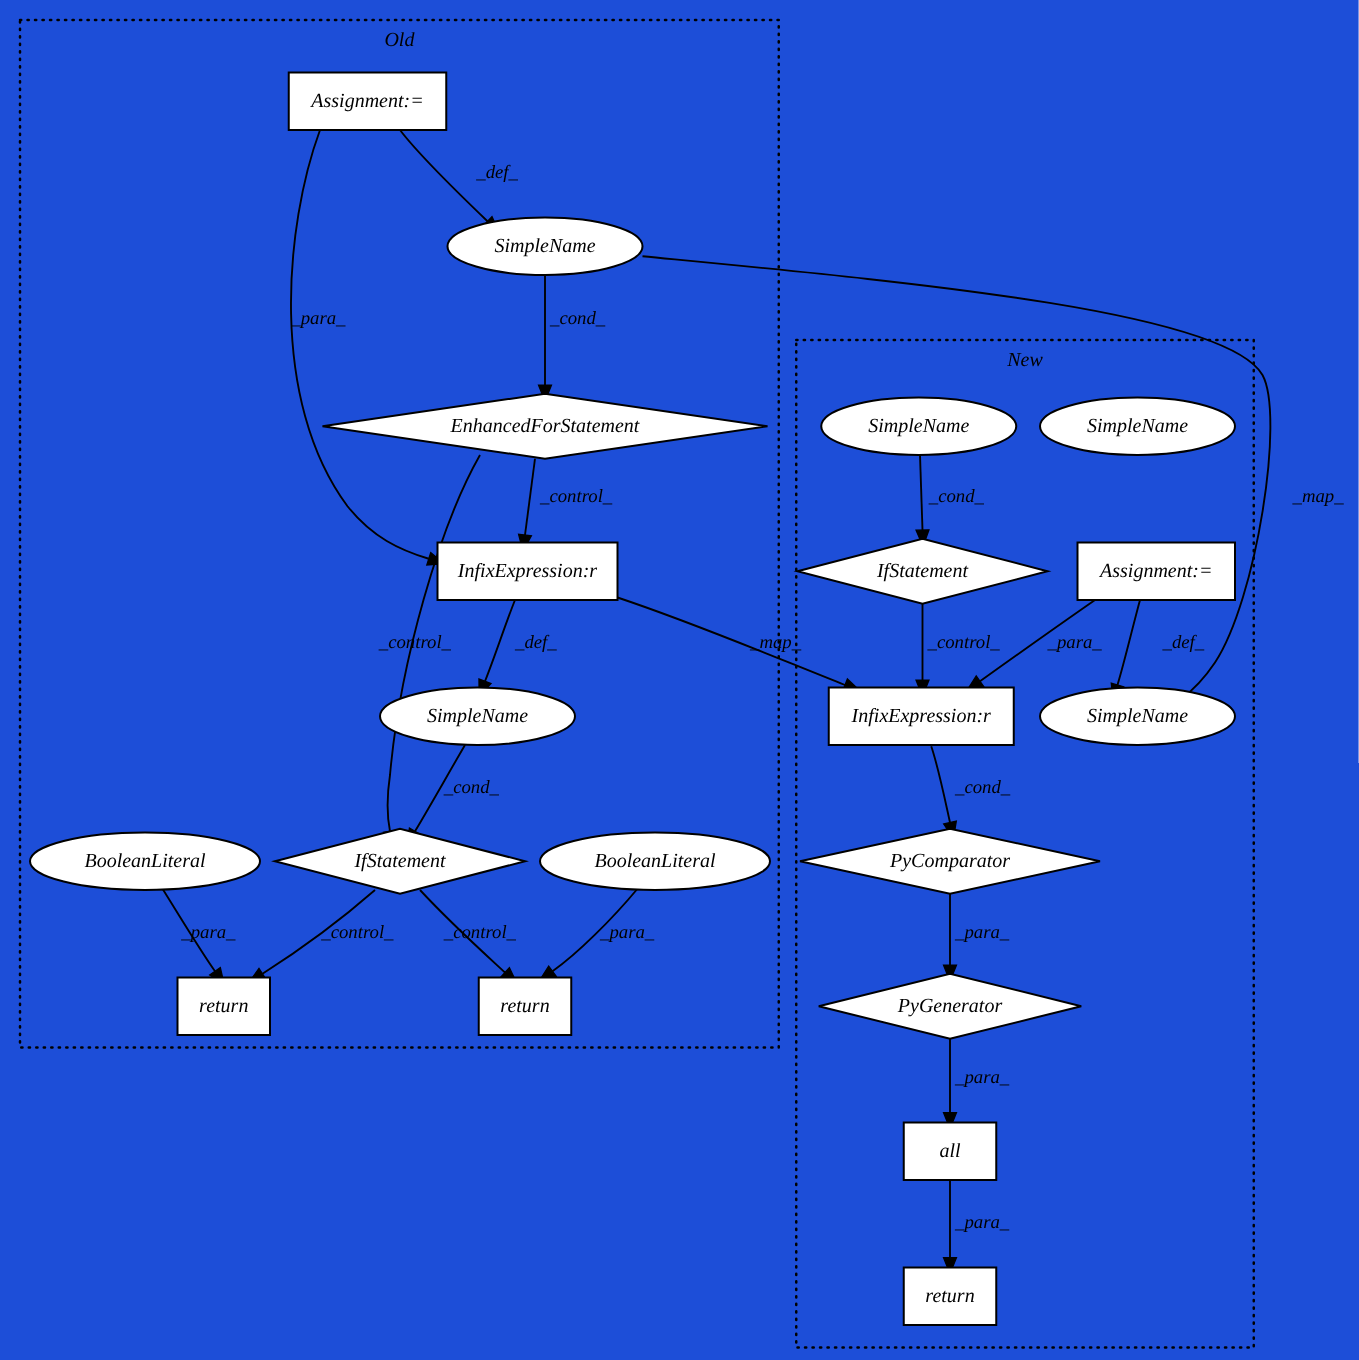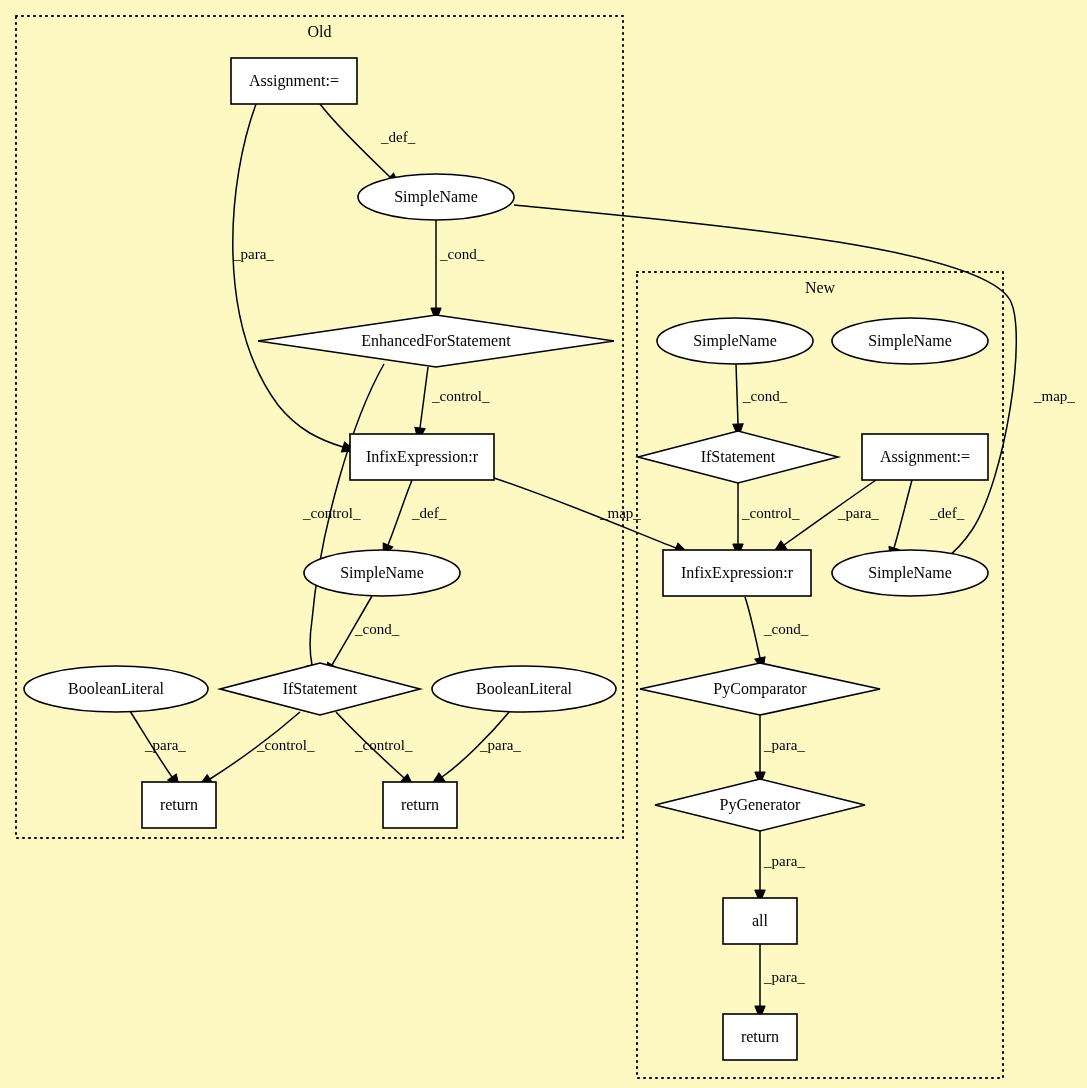--- a/index.html
+++ b/index.html
@@ -8,22 +8,23 @@
     padding: 0;
     background: #ffffff;
   }
   body {
     font-family: "Liberation Serif", "DejaVu Serif", serif;
   }
   #canvas-wrap {
     position: relative;
     width: 1087px;
     height: 1088px;
-    background: #fef9c3;
+    background: #1d4ed8;
     overflow: hidden;
+    font-style: italic;
   }
   svg#graph {
     position: absolute;
     left: 0;
     top: 0;
     width: 1087px;
     height: 1088px;
   }
   .cluster-box {
     fill: none;

